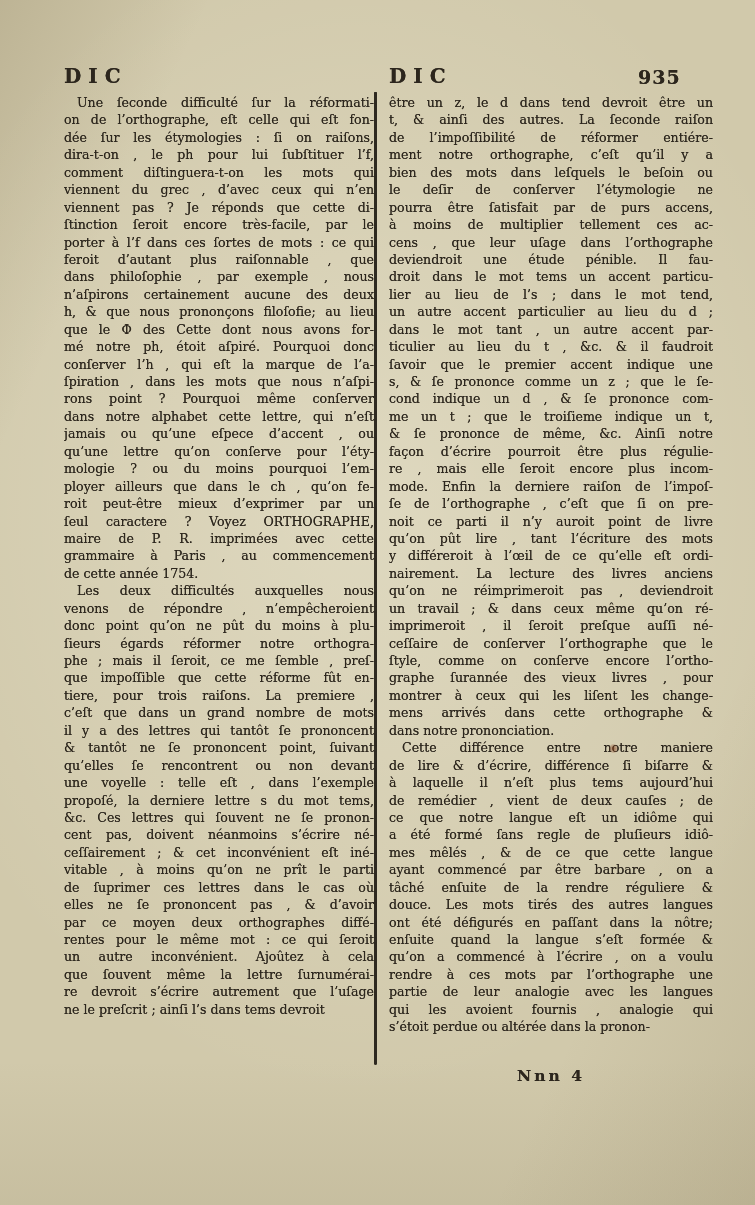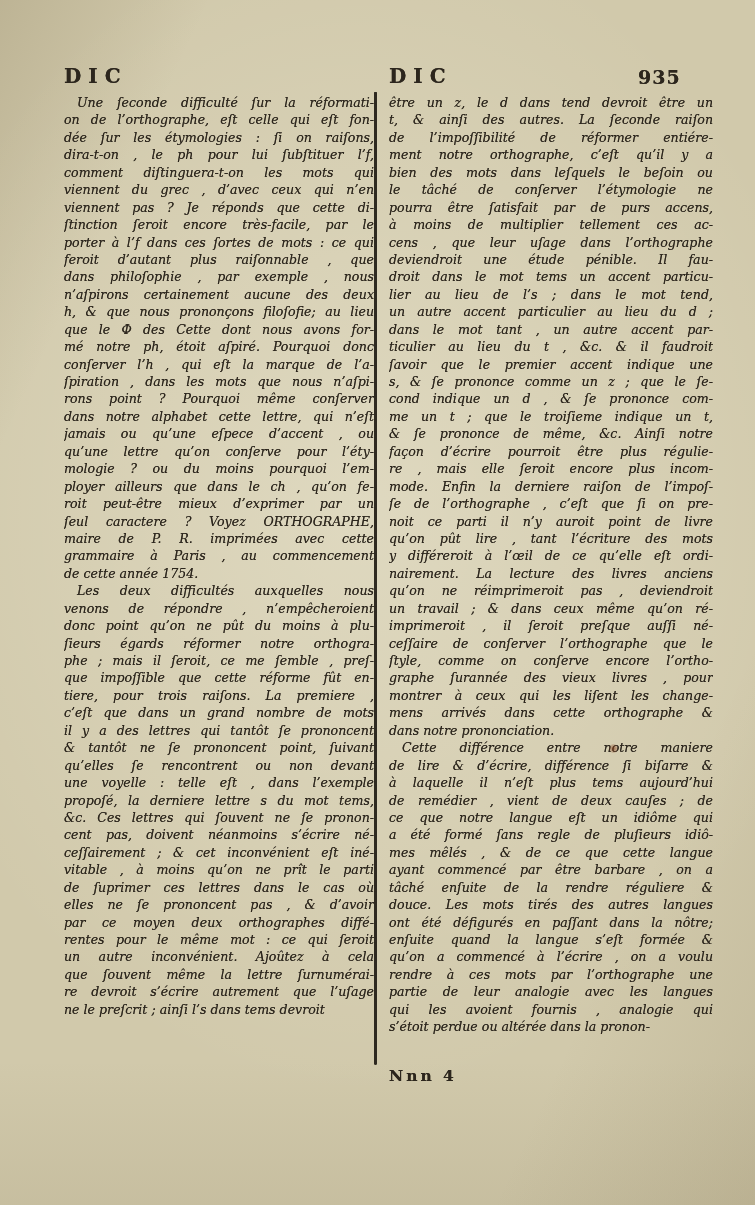--- a/index.html
+++ b/index.html
@@ -26,37 +26,36 @@
   #rt-right{left:389px;width:270px;}
   .page-number{
     position:absolute;left:638px;top:66px;
     font-size:19px;font-weight:700;letter-spacing:1px;
     color:var(--ink,#2c261d);text-shadow:0 0 .6px rgba(44,38,29,.8);
   }
   .col{
     position:absolute;top:94px;
     font-size:12.6px;color:var(--ink,#2c261d);
     text-shadow:0 0 .5px rgba(44,38,29,.75);
-    font-style:italic;
   }
   #col-left{left:64px;width:310px;}
   #col-right{left:389px;width:324px;}
   .line{
     height:17.45px;line-height:17.45px;overflow:hidden;
     text-align:justify;text-align-last:justify;
   }
   .line.flush{text-align-last:left;}
   .line.indent{text-indent:13px;}
   .divider{
     position:absolute;left:374px;top:92px;width:3px;height:973px;
     background:rgba(32,27,19,0.92);border-radius:1px 1px 3px 3px;
   }
   .signature{
     position:absolute;left:389px;top:1066px;width:324px;
-    text-align:left;font-size:15.5px;font-weight:700;letter-spacing:3px;
+    text-align:center;font-size:15.5px;font-weight:700;letter-spacing:3px;
     color:var(--ink,#2c261d);text-shadow:0 0 .5px rgba(44,38,29,.75);
   }
   .stain{
     position:absolute;left:609px;top:744px;width:9px;height:9px;border-radius:50%;
     background:radial-gradient(circle, rgba(128,60,25,0.65), rgba(128,60,25,0.15) 70%, rgba(0,0,0,0));
   }
 </style>
 </head>
 <body style="--ink: #2c261d;">
 
@@ -125,21 +124,21 @@
     </div>
 
   <div class="divider"></div>
 
   <div class="col" id="col-right">
       <div class="line">être un z, le d dans tend devroit être un</div>
       <div class="line">t, &amp; ainſi des autres. La ſeconde raiſon</div>
       <div class="line">de l’impoſſibilité de réformer entiére-</div>
       <div class="line">ment notre orthographe, c’eſt qu’il y a</div>
       <div class="line">bien des mots dans leſquels le beſoin ou</div>
-      <div class="line">le tâché de conſerver l’étymologie ne</div>
+      <div class="line">le deſir de conſerver l’étymologie ne</div>
       <div class="line">pourra être ſatisfait par de purs accens,</div>
       <div class="line">à moins de multiplier tellement ces ac-</div>
       <div class="line">cens , que leur uſage dans l’orthographe</div>
       <div class="line">deviendroit une étude pénible. Il fau-</div>
       <div class="line">droit dans le mot tems un accent particu-</div>
       <div class="line">lier au lieu de l’s ; dans le mot tend,</div>
       <div class="line">un autre accent particulier au lieu du d ;</div>
       <div class="line">dans le mot tant , un autre accent par-</div>
       <div class="line">ticulier au lieu du t , &amp;c. &amp; il faudroit</div>
       <div class="line">ſavoir que le premier accent indique une</div>

